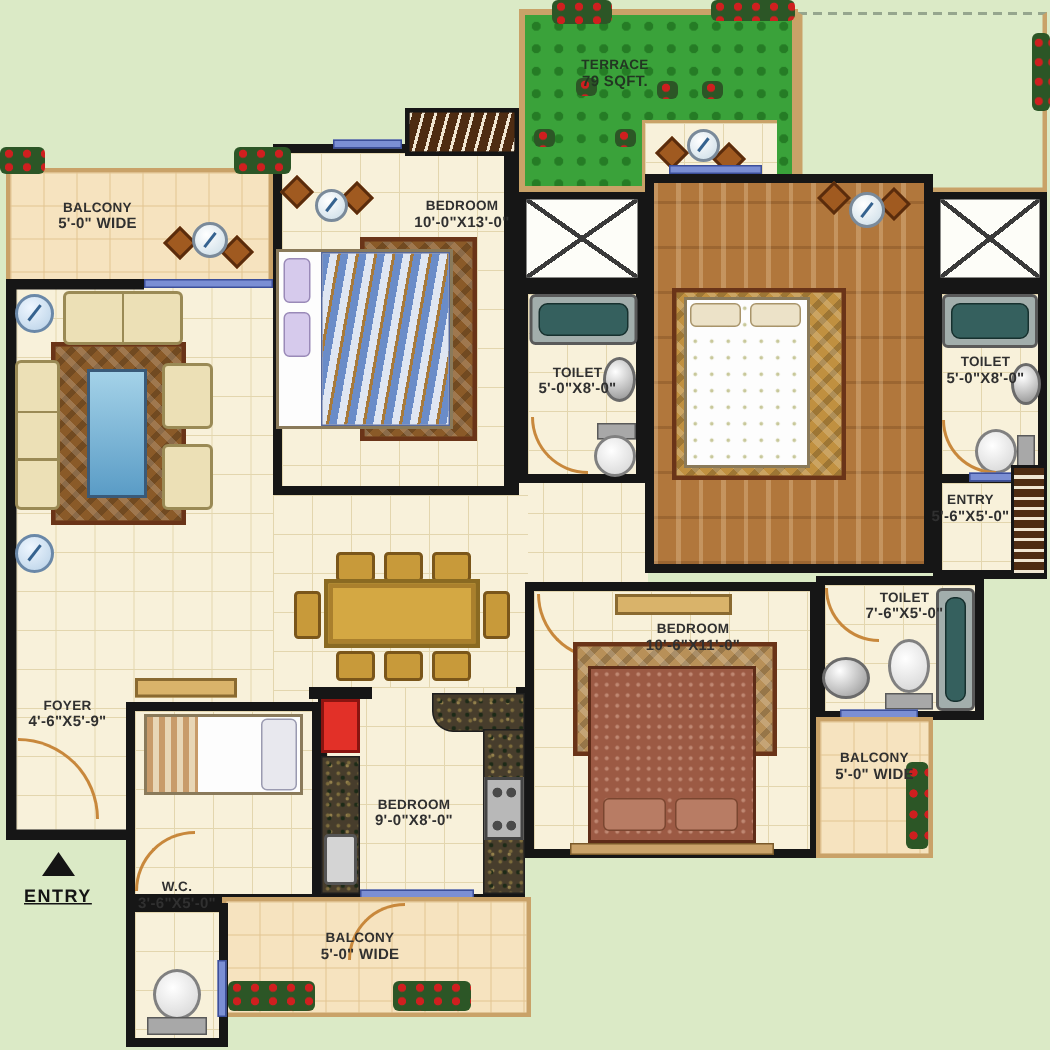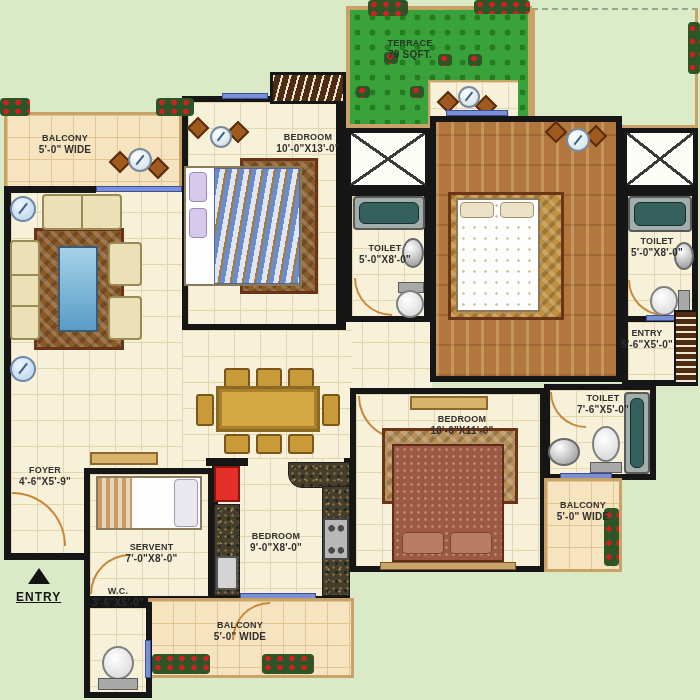--- a/index.html
+++ b/index.html
@@ -232,24 +232,20 @@
     <span class="sz">5'-0"X8'-0"</span>
   </div>
   <div class="rm lbl" style="left:616px;top:328px;width:62px;">
     <span class="nm">ENTRY</span>
     <span class="sz">5'-6"X5'-0"</span>
   </div>
   <div class="rm lbl" style="left:10px;top:465px;width:70px;">
     <span class="nm">FOYER</span>
     <span class="sz">4'-6"X5'-9"</span>
   </div>
-  <div class="rm lbl" style="left:104px;top:542px;width:95px;">
-    <span class="nm">SERVENT</span>
-    <span class="sz">7'-0"X8'-0"</span>
-  </div>
   <div class="rm lbl" style="left:230px;top:531px;width:92px;">
     <span class="nm">BEDROOM</span>
     <span class="sz">9'-0"X8'-0"</span>
   </div>
   <div class="rm lbl" style="left:412px;top:414px;width:100px;">
     <span class="nm">BEDROOM</span>
     <span class="sz">10'-6"X11'-0"</span>
   </div>
   <div class="rm lbl" style="left:558px;top:393px;width:90px;">
     <span class="nm">TOILET</span>

